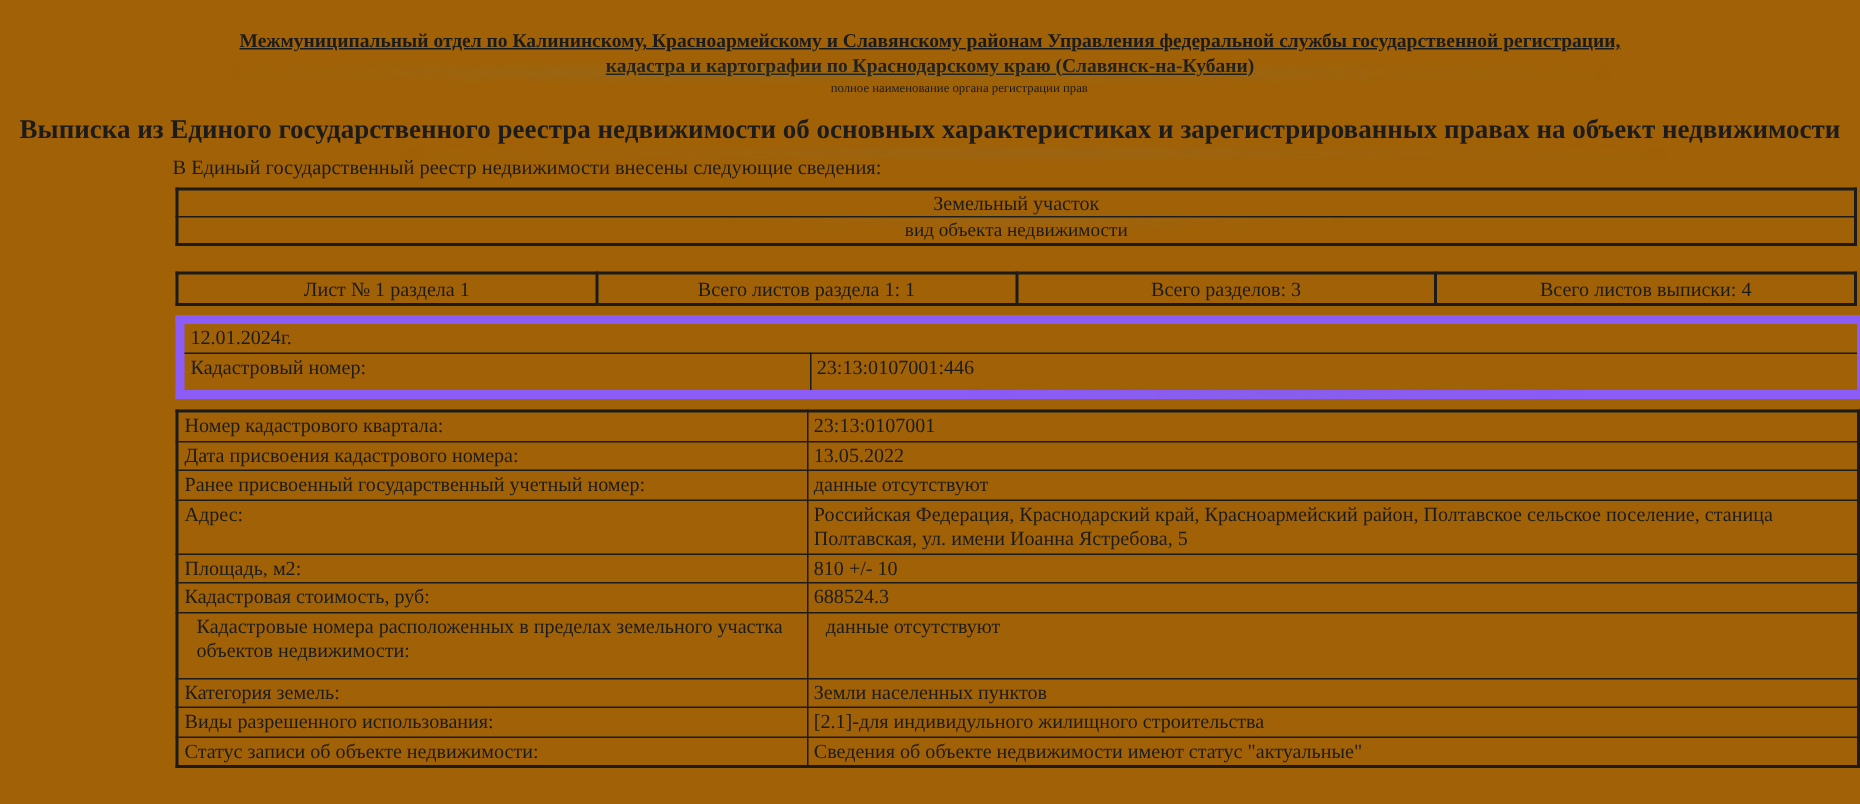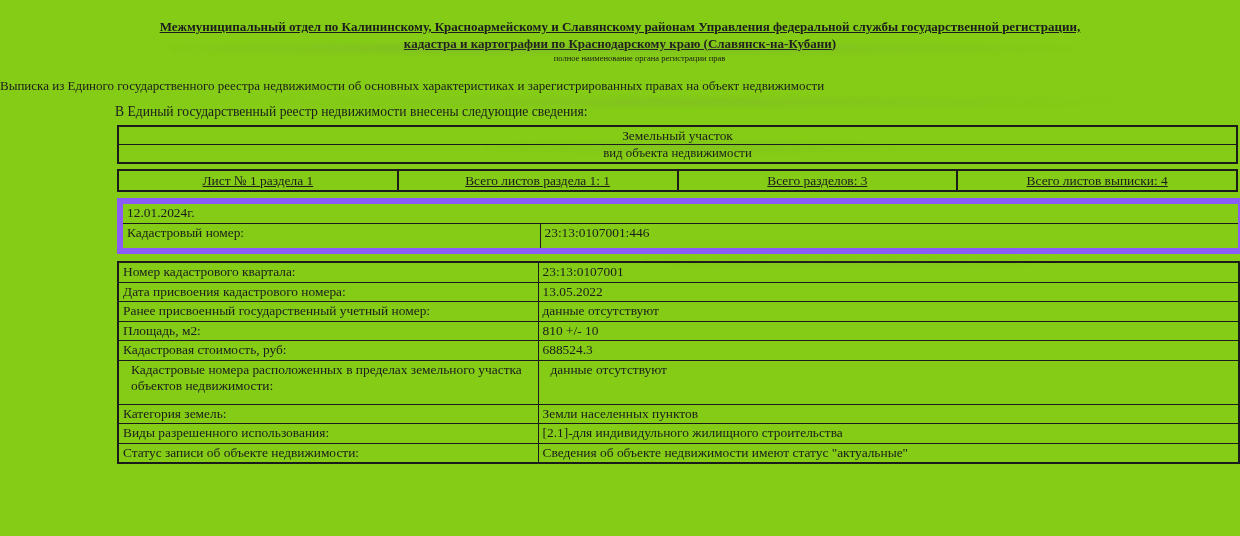--- a/index.html
+++ b/index.html
@@ -1,19 +1,19 @@
 <!DOCTYPE html>
 <html><head>
 <meta charset="utf-8">
 <style>
   html,body{margin:0;padding:0;background:#ffffff;}
   .page{
     position:relative;
     width:1240px;height:536px;
-    background:#84cc16;
+    background:#a16207;
     color:#1c1c1c;
     font-family:"Liberation Serif", serif;
     overflow:hidden;
   }
   
   .org-block{padding-top:19px;text-align:center;}
   .org-line{
     display:block;
     font-weight:bold;
     font-size:13px;
@@ -21,22 +21,23 @@
   }
   .org-line span{text-decoration:underline;}
   .org-caption{
     font-size:8.5px;
     line-height:13px;
     text-align:center;
     padding-left:39px;
   }
   .doc-title{
     margin-top:13px;
-    font-weight:normal;
-    font-size:13px;
+    text-align:center;
+    font-weight:bold;
+    font-size:18px;
     line-height:16px;
   }
   .doc-subtitle{
     margin-top:16px;
     text-align:center;
     font-size:13.2px;
     line-height:16px;
   }
   .intro{
     margin:9px 0 0 115px;
@@ -62,21 +63,21 @@
   
   .t-object{margin-top:5px;border:2px solid #1b1b1b;}
   .t-object td{
     border:1px solid #1b1b1b;
     text-align:center;
     height:17px;
     padding:0 20px;
   }
   .t-object .caption-cell{font-size:12.8px;}
   
-  .t-sheet{margin-top:5px;border:2px solid #1b1b1b;text-decoration:underline;}
+  .t-sheet{margin-top:17px;border:2px solid #1b1b1b;}
   .t-sheet td{
     border:2px solid #1b1b1b;
     text-align:center;
     height:19px;
     padding:0 2px;
   }
   
   .t-date{margin-top:6px;border:6px solid #8b5cf6;}
   .t-date td{
     border:1px solid #1b1b1b;
@@ -180,20 +181,24 @@
       <td>23:13:0107001</td>
     </tr>
     <tr>
       <td>Дата присвоения кадастрового номера:</td>
       <td>13.05.2022</td>
     </tr>
     <tr>
       <td>Ранее присвоенный государственный учетный номер:</td>
       <td>данные отсутствуют</td>
     </tr>
+    <tr class="tall2">
+      <td>Адрес:</td>
+      <td>Российская Федерация, Краснодарский край, Красноармейский район, Полтавское сельское поселение, станица Полтавская, ул. имени Иоанна Ястребова, 5</td>
+    </tr>
     <tr>
       <td>Площадь, м2:</td>
       <td>810 +/- 10</td>
     </tr>
     <tr>
       <td>Кадастровая стоимость, руб:</td>
       <td>688524.3</td>
     </tr>
     <tr class="tall3">
       <td>Кадастровые номера расположенных в пределах земельного участка объектов недвижимости:</td>

